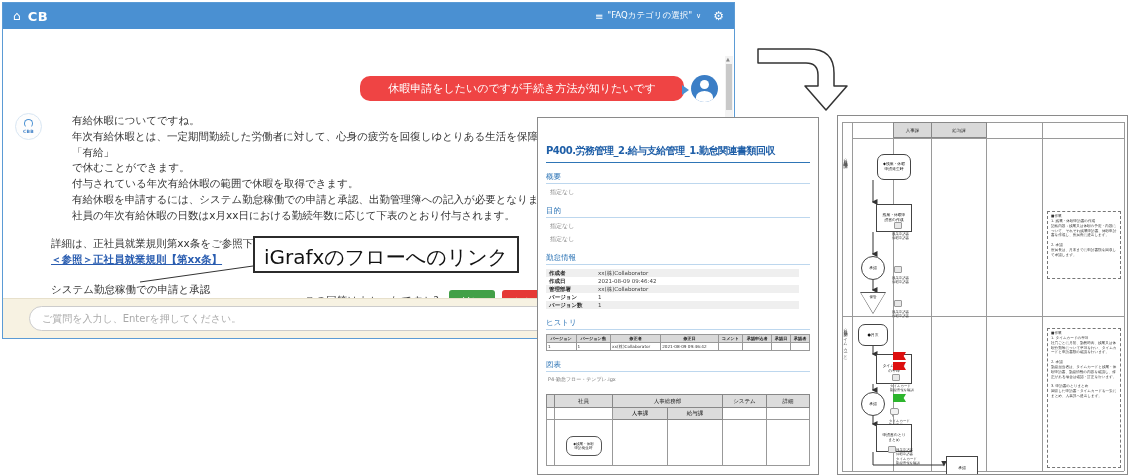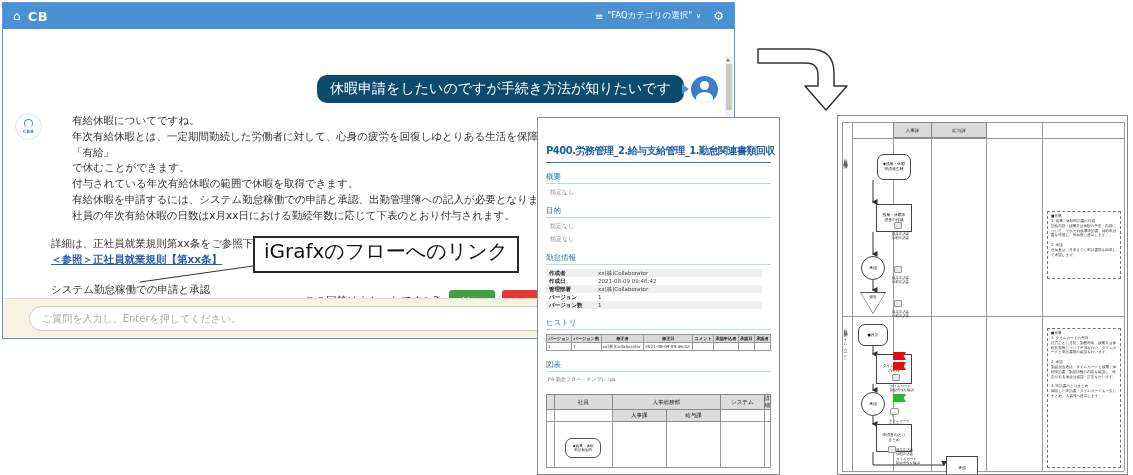--- a/index.html
+++ b/index.html
@@ -17,54 +17,54 @@
   .chat-header .chev { font-size:7px; }
   .chat-header .gear { font-size:12px; margin-left:12px; cursor:pointer; }
 
   .chat-body { position:absolute; left:0; top:26px; right:0; bottom:40px; background:#fff; }
 
   .scroll-track { position:absolute; right:1px; top:27px; width:8px; height:270px; background:#f3f3f3; }
   .scroll-thumb { position:absolute; top:8px; left:1px; width:6px; height:46px; background:#c9c9c9; }
   .scroll-up { position:absolute; top:0; left:1px; font-size:5px; color:#888; }
 
   .user-row { position:absolute; top:46px; right:16px; display:flex; align-items:center; gap:7px; }
-  .user-bubble { background:#0c4a6e; color:#fff; font-size:14px; padding:5px 13px; border-radius:10px; position:relative; }
+  .user-bubble { background:#ef4444; color:#fff; font-size:11px; padding:5px 28px; border-radius:10px; position:relative; }
   .user-bubble:after { content:""; position:absolute; right:-5px; top:9px; border-style:solid; border-width:5px 0 5px 7px; border-color:transparent transparent transparent #4a90d2; }
   .user-avatar { width:27px; height:27px; border-radius:50%; background:#3b7ec6; position:relative; overflow:hidden; flex:0 0 auto; }
   .user-avatar .head { position:absolute; left:9px; top:5px; width:9px; height:9px; border-radius:50%; background:#fff; }
   .user-avatar .shoulders { position:absolute; left:5px; top:16px; width:17px; height:12px; border-radius:50% 50% 0 0; background:#fff; }
 
   .bot-row { position:absolute; left:12px; top:84px; right:14px; display:flex; gap:9px; }
   .bot-avatar { width:27px; height:27px; border-radius:50%; background:#fdfdfd; border:1px solid #d8e6f3; flex:0 0 auto; display:flex; flex-direction:column; align-items:center; justify-content:center; gap:1px; }
   .bot-avatar .arc { width:9px; height:9px; border:1.6px solid #4a90d2; border-bottom-color:transparent; border-radius:50%; }
   .bot-avatar .cbb { font-size:4.5px; color:#3b7ec6; font-weight:bold; letter-spacing:.3px; }
   .bot-text { font-size:10.5px; color:#333; line-height:1.5; }
   .pre { white-space:pre-line;margin-left:21px; }
   .bot-detail { margin-top:13px; }
   .bot-flow { margin-top:14px; }
   .chat-link { color:#2a5db0; text-decoration:underline; cursor:pointer;font-weight:bold; }
 
-  .callout-box { position:absolute; left:250px; top:207px; width:266px; height:37px; border:2px solid #2b2b2b; background:#fff; display:flex; align-items:flex-start; justify-content:center; font-size:20px; color:#111; z-index:2; }
+  .callout-box { position:absolute; left:250px; top:207px; width:266px; height:37px; border:2px solid #2b2b2b; background:#fff; display:flex; align-items:flex-end; justify-content:center; font-size:20px; color:#111; z-index:2; }
   .callout-line-svg { position:absolute; left:0; top:0; width:733px; height:335px; pointer-events:none; }
 
   .feedback-row { position:absolute; top:261px; left:0; right:0; display:flex; align-items:center; justify-content:flex-end; padding-right:175px; gap:7px; }
   .feedback-q { font-size:10.5px; color:#444; margin-right:3px; }
   .btn { border:none; border-radius:3px; color:#fff; font-size:10px; padding:4px 13px; cursor:pointer; font-family:inherit; }
   .btn-yes { background:#43a047; }
   .btn-no  { background:#e53935; }
 
   .chat-footer { position:absolute; left:0; right:0; bottom:0; height:40px; background:#f7f2e2; border-top:1px solid #e7e0cb; display:flex; align-items:center; padding:0 22px 0 26px; }
   .chat-input { width:100%; height:25px; border:1px solid #ccc; border-radius:13px; background:#fff; font-size:10px; padding:0 12px; color:#555; outline:none; font-family:inherit; }
   .chat-input::placeholder { color:#a9a9a9; }
 
   
   .elbow-arrow { position:absolute; left:752px; top:40px; z-index:2; }
 
   
-  .doc1 { position:absolute; left:537px; top:117px; width:243px; height:358px; background:#fff; border:1px solid #8a8a8a; z-index:3; padding:26px 8px 0 8px; overflow:hidden; }
+  .doc1 { position:absolute; left:537px; top:117px; width:282px; height:358px; background:#fff; border:1px solid #8a8a8a; z-index:3; padding:26px 8px 0 8px; overflow:hidden; }
   .doc1-title { color:#1f5fa8; font-weight:bold; font-size:10px; letter-spacing:-0.5px; white-space:nowrap; border-bottom:1px solid #2e75b6; padding-bottom:4px; }
   .sec-label { color:#2e75b6; font-size:7.5px; border-bottom:1px solid #bdd7ee; padding-bottom:1px; margin-top:9px; }
   .sec-value { color:#8b8b8b; font-size:6px; margin:4px 0 0 4px; }
   .author-rows { margin-top:4px; font-size:5.5px; width:96%; }
   .a-row { display:flex; height:8px; align-items:center; }
   .a-row:nth-child(odd) { background:#efefef; }
   .a-key { width:52px; font-weight:bold; color:#222; padding-left:3px; }
   .a-val { color:#444; }
   table.hist { border-collapse:collapse; margin-top:4px; width:100%; }
   table.hist th { background:#d9d9d9; border:1px solid #999; font-size:4.2px; color:#222; padding:1px; font-weight:bold; }

